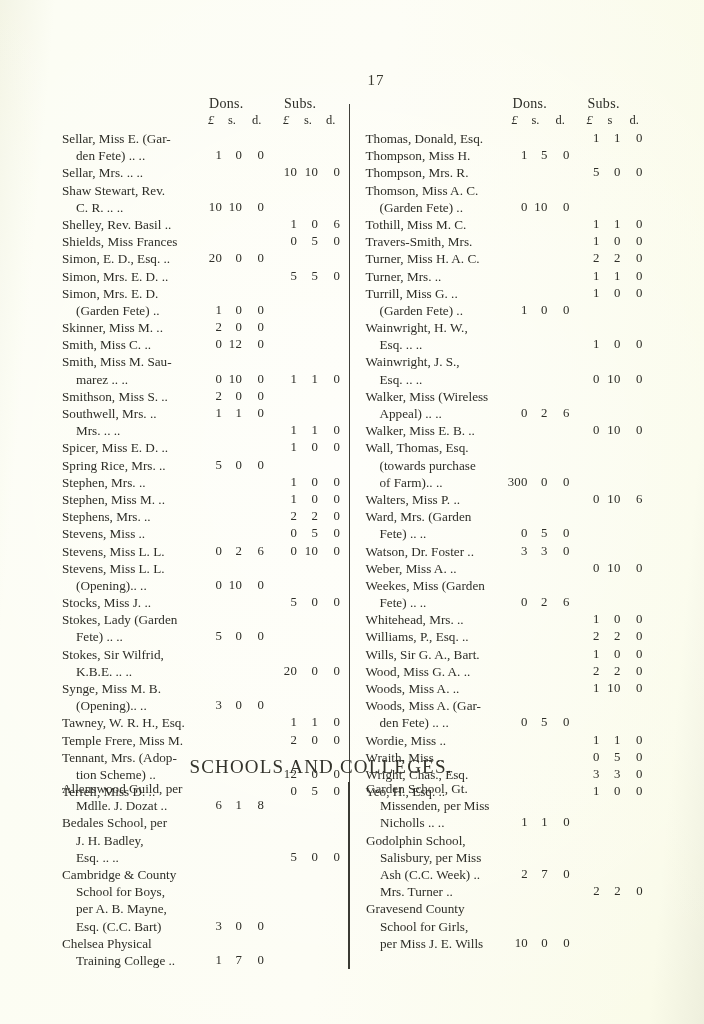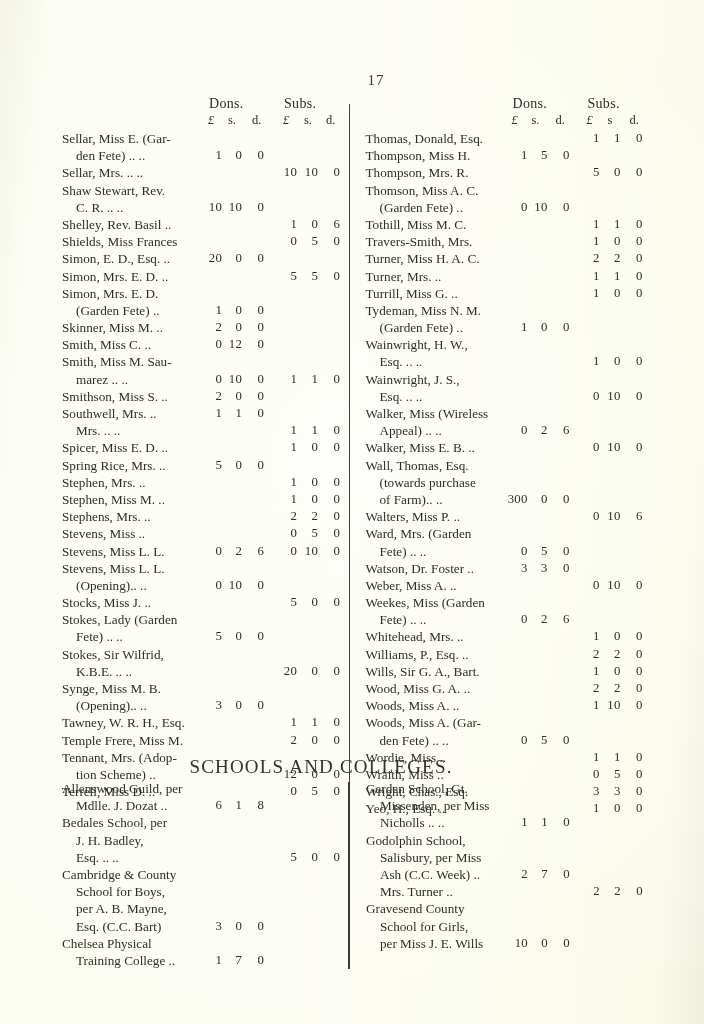--- a/index.html
+++ b/index.html
@@ -471,23 +471,20 @@
             <span class="num s-s">1</span>
             <span class="num s-d">0</span>
           </div>
           <div class="row">
             <span class="nm">Turrill, Miss G.    ..</span>
             <span class="num s-l">1</span>
             <span class="num s-s">0</span>
             <span class="num s-d">0</span>
           </div>
           <div class="row">
-            <span class="nm">Tydeman, Miss N. M.</span>
-          </div>
-          <div class="row">
             <span class="nm ind">(Garden Fete)     ..</span>
             <span class="num d-l">1</span>
             <span class="num d-s">0</span>
             <span class="num d-d">0</span>
           </div>
           <div class="row">
             <span class="nm">Wainwright,  H.  W.,</span>
           </div>
           <div class="row">
             <span class="nm ind">Esq.        ..        ..</span>

